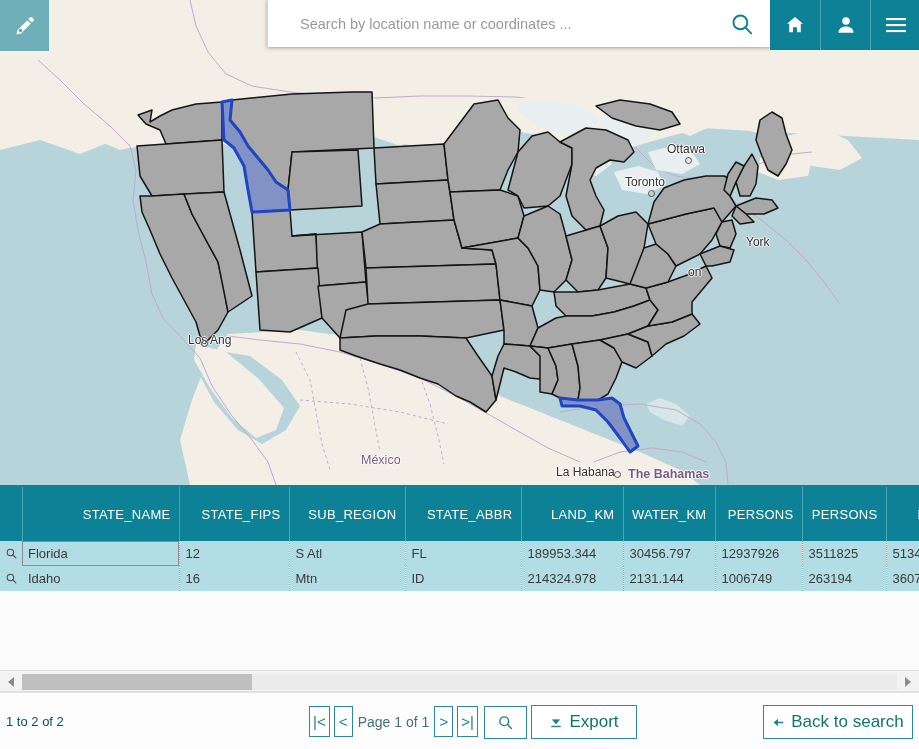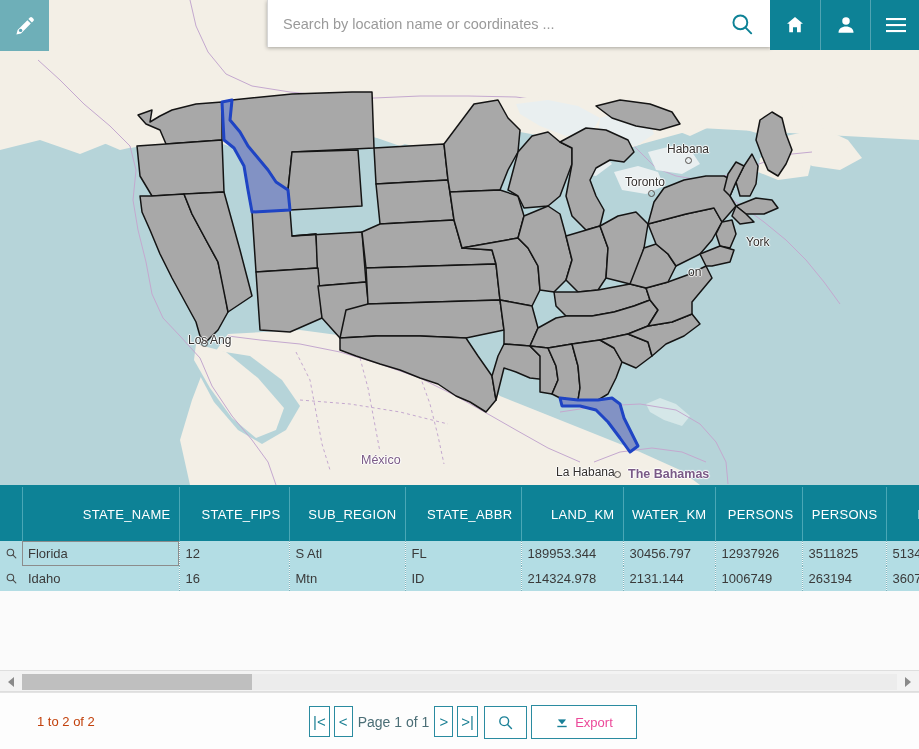--- a/index.html
+++ b/index.html
@@ -40,21 +40,21 @@
   }
   #searchwrap{
     position:absolute;left:267px;top:0;width:503px;height:47px;
     background:#ffffff;
     border-left:1px solid #d6d6d6;
     box-shadow:0 1px 4px rgba(0,0,0,0.32);
     display:flex;align-items:center;
   }
   #search-input{
     flex:1;border:0;outline:0;height:46px;
-    margin-left:13px;margin-right:4px;
+    margin-left:30px;margin-right:4px;
     font-family:"Liberation Sans","DejaVu Sans",sans-serif;
     font-size:14.5px;color:#3b3b3b;background:transparent;
   }
   #search-input::placeholder{color:#9a9a9a;}
   #search-btn{
     width:58px;height:47px;display:flex;align-items:center;justify-content:center;
     cursor:pointer;background:transparent;border:0;
   }
   .navbtn{
     position:absolute;top:0;height:50px;width:50px;
@@ -121,38 +121,38 @@
     background:#bfbfbf;cursor:pointer;}
 
   
   #footer{
     position:absolute;left:0;bottom:0;width:919px;height:56px;
     background:#fdfdfd;
     border-top:1px solid #e3e3e3;
   }
   #rowcount{
     position:absolute;left:6px;top:21px;
-    font-size:13px;color:#c2410c;margin-left:31px;
+    font-size:13px;color:#0c4a6e;
   }
   #pager{position:absolute;left:309px;top:13px;display:flex;align-items:stretch;}
   .pgbtn{
     min-width:19px;height:31px;border:1px solid #2a8ba0;background:#fff;
     color:#1a7f93;font-size:15px;
     display:flex;align-items:center;justify-content:center;
     cursor:pointer;box-sizing:border-box;padding:0 3px;
   }
   #pagelabel{
     height:31px;display:flex;align-items:center;justify-content:center;
     padding:0 5px;font-size:14px;color:#4b6e76;background:transparent;
   }
   .pgbtn.zoombtn{width:43px;height:33px;margin-left:6px;}
   .actbtn{
     position:absolute;top:12px;height:34px;
-    border:1px solid #2a8ba0;background:#fff;color:#ec4899;
-    font-size:13px;display:flex;align-items:center;justify-content:center;
+    border:1px solid #2a8ba0;background:#fff;color:#0f766e;
+    font-size:17px;display:flex;align-items:center;justify-content:center;
     cursor:pointer;box-sizing:border-box;
   }
   .actbtn .ic{margin-right:6px;display:flex;align-items:center;}
   #btn-export{left:531px;width:106px;}
   #btn-toolpanel{left:643px;width:114px;}
   #btn-back{left:763px;width:150px;}
 
   .svgicon{display:block;}
 </style>
 </head>
@@ -294,21 +294,21 @@
         <path d="M722,222 L732,220 L736,234 L730,248 L720,246 L716,234 Z"></path>
 
         <path d="M700,254 L720,246 L734,250 L730,262 L712,266 L706,266 Z"></path>
       </g>
 
       <path fill="#7b8ec9" fill-opacity="0.85" stroke="#1f44c4" stroke-width="3" stroke-linejoin="round" d="M222,102 L232,100 L230,120 L240,132 L248,146 L258,158 L268,170 L276,182 L288,190 L290,210 L252,212 L248,190 L244,166 L234,148 L224,140 Z"></path>
 
       <path fill="#7b8ec9" fill-opacity="0.85" stroke="#1f44c4" stroke-width="3" stroke-linejoin="round" d="M560,398 L578,400 L598,400 L612,398 L620,404 L624,418 L632,434 L638,446 L630,452 L620,438 L608,422 L596,410 L580,406 L562,406 Z"></path>
     </svg>
 
-    <div class="maplabel lbl-city" style="left:667px;top:142px;">Habana</div>
+    <div class="maplabel lbl-city" style="left:667px;top:142px;">Ottawa</div>
     <div class="citydot" style="left:685px;top:157px;"></div>
     <div class="maplabel lbl-city" style="left:625px;top:175px;">Toronto</div>
     <div class="citydot" style="left:648px;top:190px;"></div>
     <div class="maplabel lbl-city" style="left:710px;top:235px;padding-left:36px;">York</div>
     <div class="maplabel lbl-city" style="left:688px;top:265px;">on</div>
     <div class="maplabel lbl-city" style="left:188px;top:333px;">Los Ang</div>
     <div class="citydot" style="left:201px;top:340px;"></div>
     <div class="maplabel lbl-country" style="left:361px;top:453px;">México</div>
     <div class="maplabel lbl-city" style="left:556px;top:465px;">La Habana</div>
     <div class="citydot" style="left:614px;top:471px;"></div>
@@ -450,16 +450,25 @@
           <svg class="svgicon" width="14" height="14" viewBox="0 0 24 24">
             <path fill="#1a8097" d="M12 3 L12 13 M12 15 L6 8 L18 8 Z"></path>
             <polygon points="12,16 5,7.5 19,7.5" fill="#1a8097"></polygon>
             <rect x="4" y="18.5" width="16" height="2.4" fill="#1a8097"></rect>
           </svg>
         </span>
         <span>Export</span>
       </div>
 
 
+      <div id="btn-back" class="actbtn">
+        <span class="ic">
+          <svg class="svgicon" width="13" height="13" viewBox="0 0 24 24">
+            <polygon points="3,12 11,5 11,19" fill="#1a8097"></polygon>
+            <rect x="10" y="10.6" width="11" height="2.8" fill="#1a8097"></rect>
+          </svg>
+        </span>
+        <span>Back to search</span>
+      </div>
 
     </div>
   </div>
 </div>
 
 </body></html>

